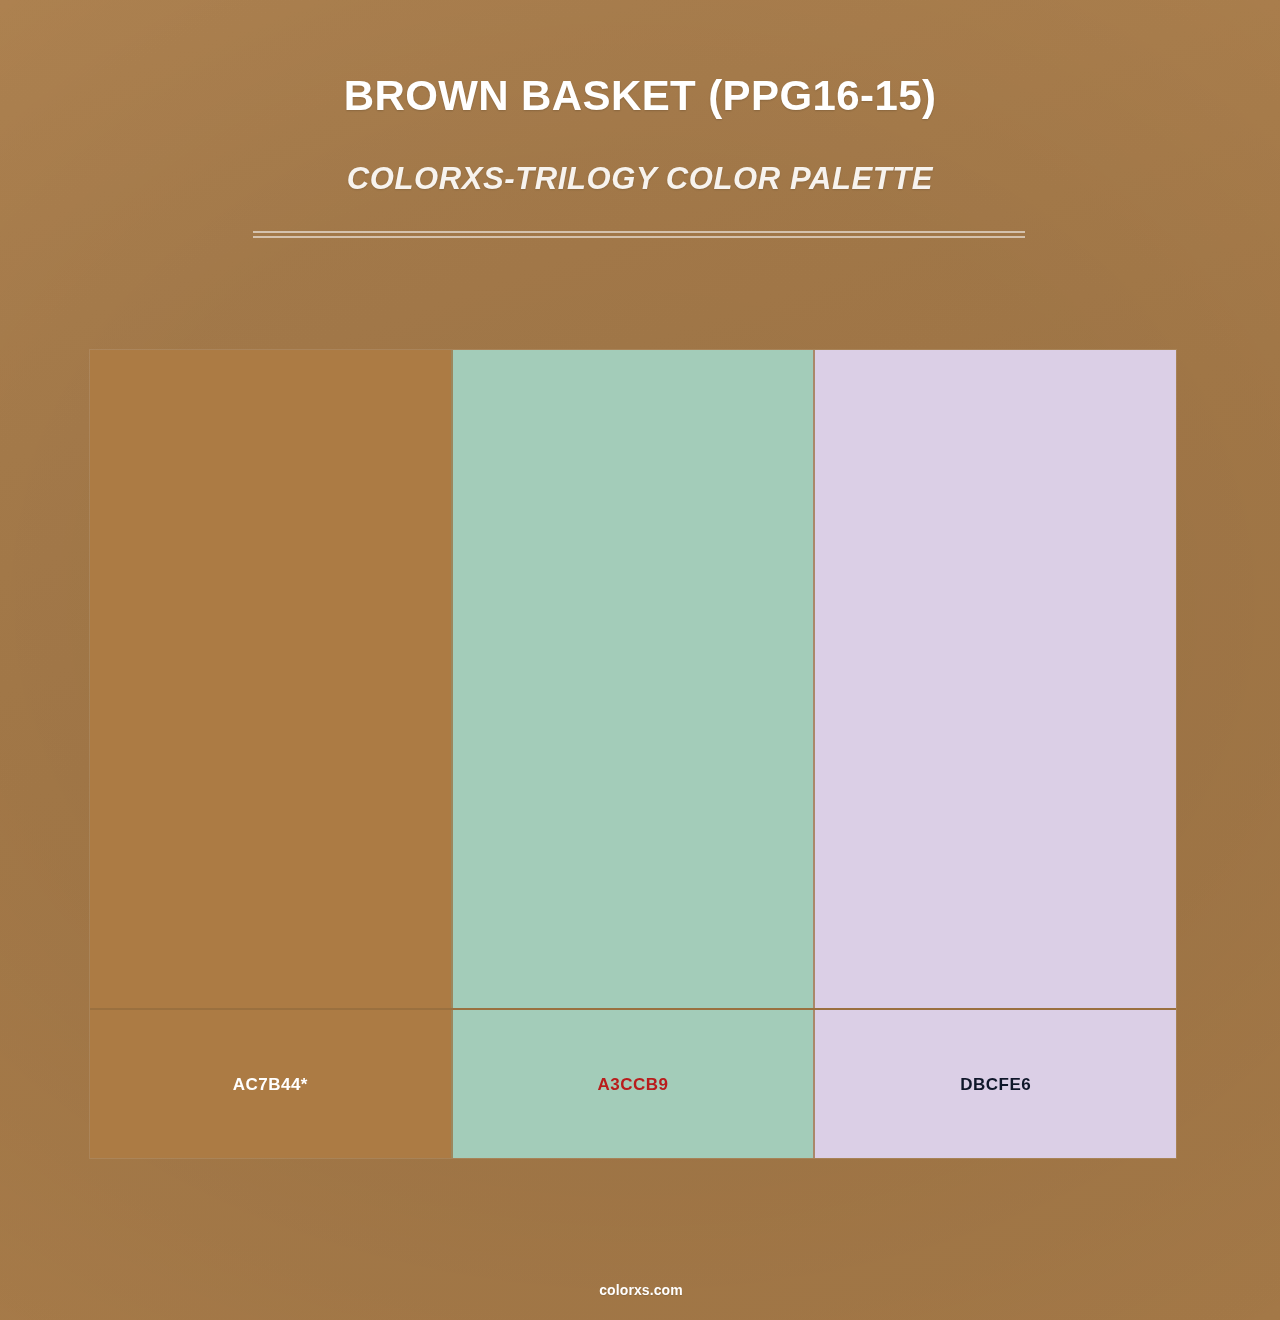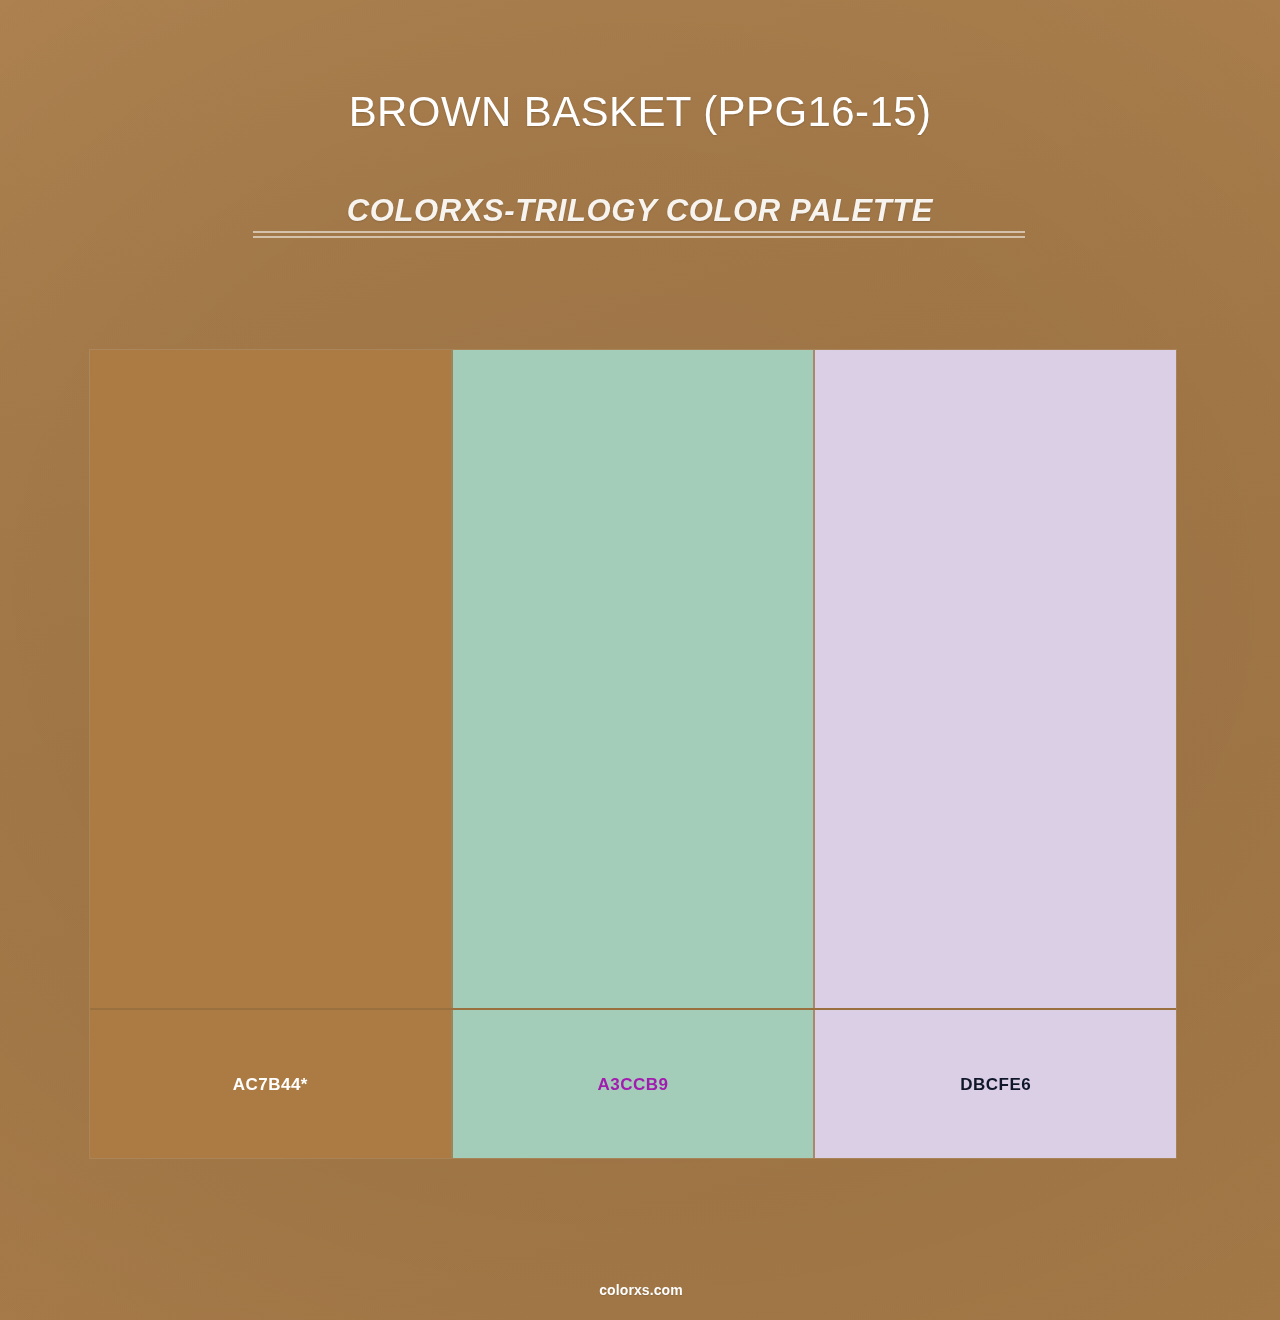--- a/index.html
+++ b/index.html
@@ -33,24 +33,24 @@
     position: absolute;
     top: 0;
     left: 0;
     width: 1280px;
     padding-top: 74px;
     text-align: center;
   }
   .title {
     color: #ffffff;
     font-size: 42px;
-    font-weight: normal;
+    font-weight: bold;
     letter-spacing: 0.4px;
     line-height: 1.05;
-    margin: 16px;
+    margin: 0;
     text-shadow: 0 1px 2px rgba(0,0,0,0.16);
     white-space: nowrap;
   }
   .subtitle {
     color: #f7f3ee;
     font-size: 31px;
     font-weight: bold;
     letter-spacing: 0.6px;
     line-height: 1.05;
     margin: 0;
@@ -164,21 +164,21 @@
       <div class="swatch" id="sw0" style="background-color: rgb(172, 123, 68);"></div>
       <div class="swatch" id="sw1" style="background-color: rgb(163, 204, 185);"></div>
       <div class="swatch" id="sw2" style="background-color: rgb(219, 207, 230);"></div>
     </div>
 
     <div class="label-row">
       <div class="label-cell" id="lc0" style="background-color: rgb(172, 123, 68);">
         <span class="hex-label" id="lb0" style="color: rgb(255, 255, 255);">AC7B44*</span>
       </div>
       <div class="label-cell" id="lc1" style="background-color: rgb(163, 204, 185);">
-        <span class="hex-label" id="lb1" style="color: #a21caf;">A3CCB9</span>
+        <span class="hex-label" id="lb1" style="color: #b91c1c;">A3CCB9</span>
       </div>
       <div class="label-cell" id="lc2" style="background-color: rgb(219, 207, 230);">
         <span class="hex-label" id="lb2" style="color: #0f172a;">DBCFE6</span>
       </div>
     </div>
 
   </div>
 
   <div class="footer">
     <span class="footer-text">colorxs.com</span>

